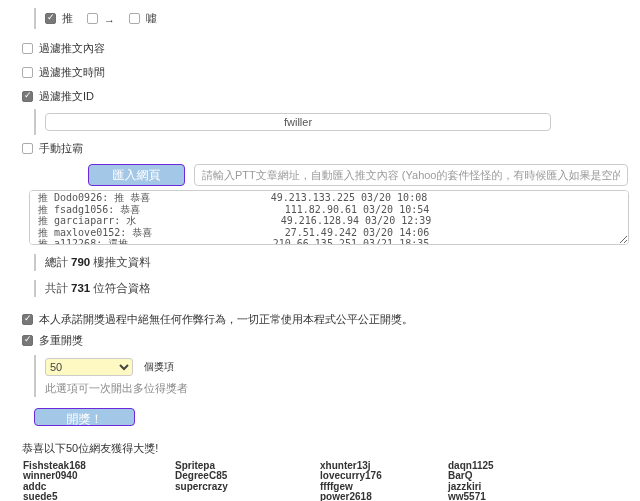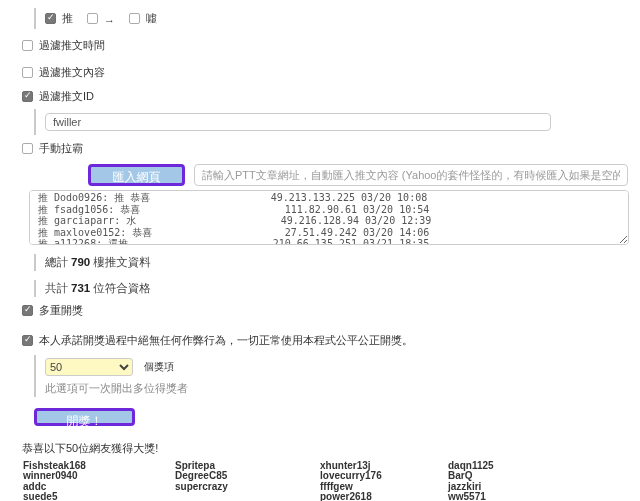--- a/index.html
+++ b/index.html
@@ -32,27 +32,27 @@
   }
   .cb-label { margin-left: 6px; color: #333; }
   .push-type-row { padding-top: 3px; padding-bottom: 3px; }
   .push-type-item { display: flex; align-items: center; margin-right: 14px; }
   .plain-cb-row { margin-top: 9px; margin-left: 2px; }
   
   .text-input {
     border: 1px solid #ccc; border-radius: 4px;
     font-family: "Liberation Sans", "DejaVu Sans", sans-serif;
     font-size: 11px; color: #555;
-    padding: 1px 7px; height: 18px; outline: none;
+    padding: 1px 7px; height: 18px; outline: none; text-align: center;
   }
   .text-input::placeholder { color: #9a9a9a; }
   #filter-id-input { width: 506px; }
   .import-row { margin-top: 8px; margin-left: 68px; display: flex; }
   .btn {
-    background: #a3c7e6; border: 3px solid #6d28d9; border-radius: 4px;
+    background: #a3c7e6; border: 1px solid #6d28d9; border-radius: 4px;
     color: #fff; font-size: 12px; text-align: center; cursor: pointer;
     font-family: Liberation Sans, sans-serif;
   }
   #import-button { width: 97px; height: 22px; line-height: 20px; flex: none; }
   #url-input { width: 434px; height: 22px; margin-left: 9px; }
   
   #push-textarea {
     display: block; margin-top: 4px; margin-left: 9px;
     width: 600px; height: 55px;
     border: 1px solid #ccc; border-radius: 4px;
@@ -103,27 +103,27 @@
     <span class="push-type-item">
       <span class="cb"></span>
       <span class="cb-label">→</span>
     </span>
     <span class="push-type-item">
       <span class="cb"></span>
       <span class="cb-label">噓</span>
     </span>
   </div>
 
+  <div class="row plain-cb-row" style="margin-top:12px;">
+    <span class="cb"></span>
+    <span class="cb-label">過濾推文內容</span>
+  </div>
   <div class="row plain-cb-row">
     <span class="cb"></span>
     <span class="cb-label">過濾推文時間</span>
-  </div>
-  <div class="row plain-cb-row" style="margin-top:12px;">
-    <span class="cb"></span>
-    <span class="cb-label">過濾推文內容</span>
   </div>
   <div class="row plain-cb-row">
     <span class="cb checked"></span>
     <span class="cb-label">過濾推文ID</span>
   </div>
 
   <div class="indent-group" style="margin-top:5px; padding-top:4px; padding-bottom:4px;">
     <input id="filter-id-input" class="text-input" type="text" value="fwiller" style="">
   </div>
 
@@ -141,27 +141,27 @@
 推 fsadg1056: 恭喜                        111.82.90.61 03/20 10:54
 推 garciaparr: 水                        49.216.128.94 03/20 12:39
 推 maxlove0152: 恭喜                      27.51.49.242 03/20 14:06
 推 a112268: 還推                        210.66.135.251 03/21 18:35</textarea>
 
   <div class="stats-wrap">
     <div class="indent-group stat"><span>總計</span><b>790</b><span>樓推文資料</span></div>
     <div class="indent-group stat"><span>共計</span><b>731</b><span>位符合資格</span></div>
   </div>
 
+  <div class="row plain-cb-row agree-row">
+    <span class="cb checked"></span>
+    <span class="cb-label">本人承諾開獎過程中絕無任何作弊行為，一切正常使用本程式公平公正開獎。</span>
+  </div>
   <div class="row plain-cb-row multi-row">
     <span class="cb checked"></span>
     <span class="cb-label">多重開獎</span>
-  </div>
-  <div class="row plain-cb-row agree-row">
-    <span class="cb checked"></span>
-    <span class="cb-label">本人承諾開獎過程中絕無任何作弊行為，一切正常使用本程式公平公正開獎。</span>
   </div>
 
   <div class="indent-group prize-group">
     <div class="row">
       <select id="prize-select">
         <option>50</option>
       </select>
       <span class="prize-suffix">個獎項</span>
     </div>
     <div class="prize-hint">此選項可一次開出多位得獎者</div>

